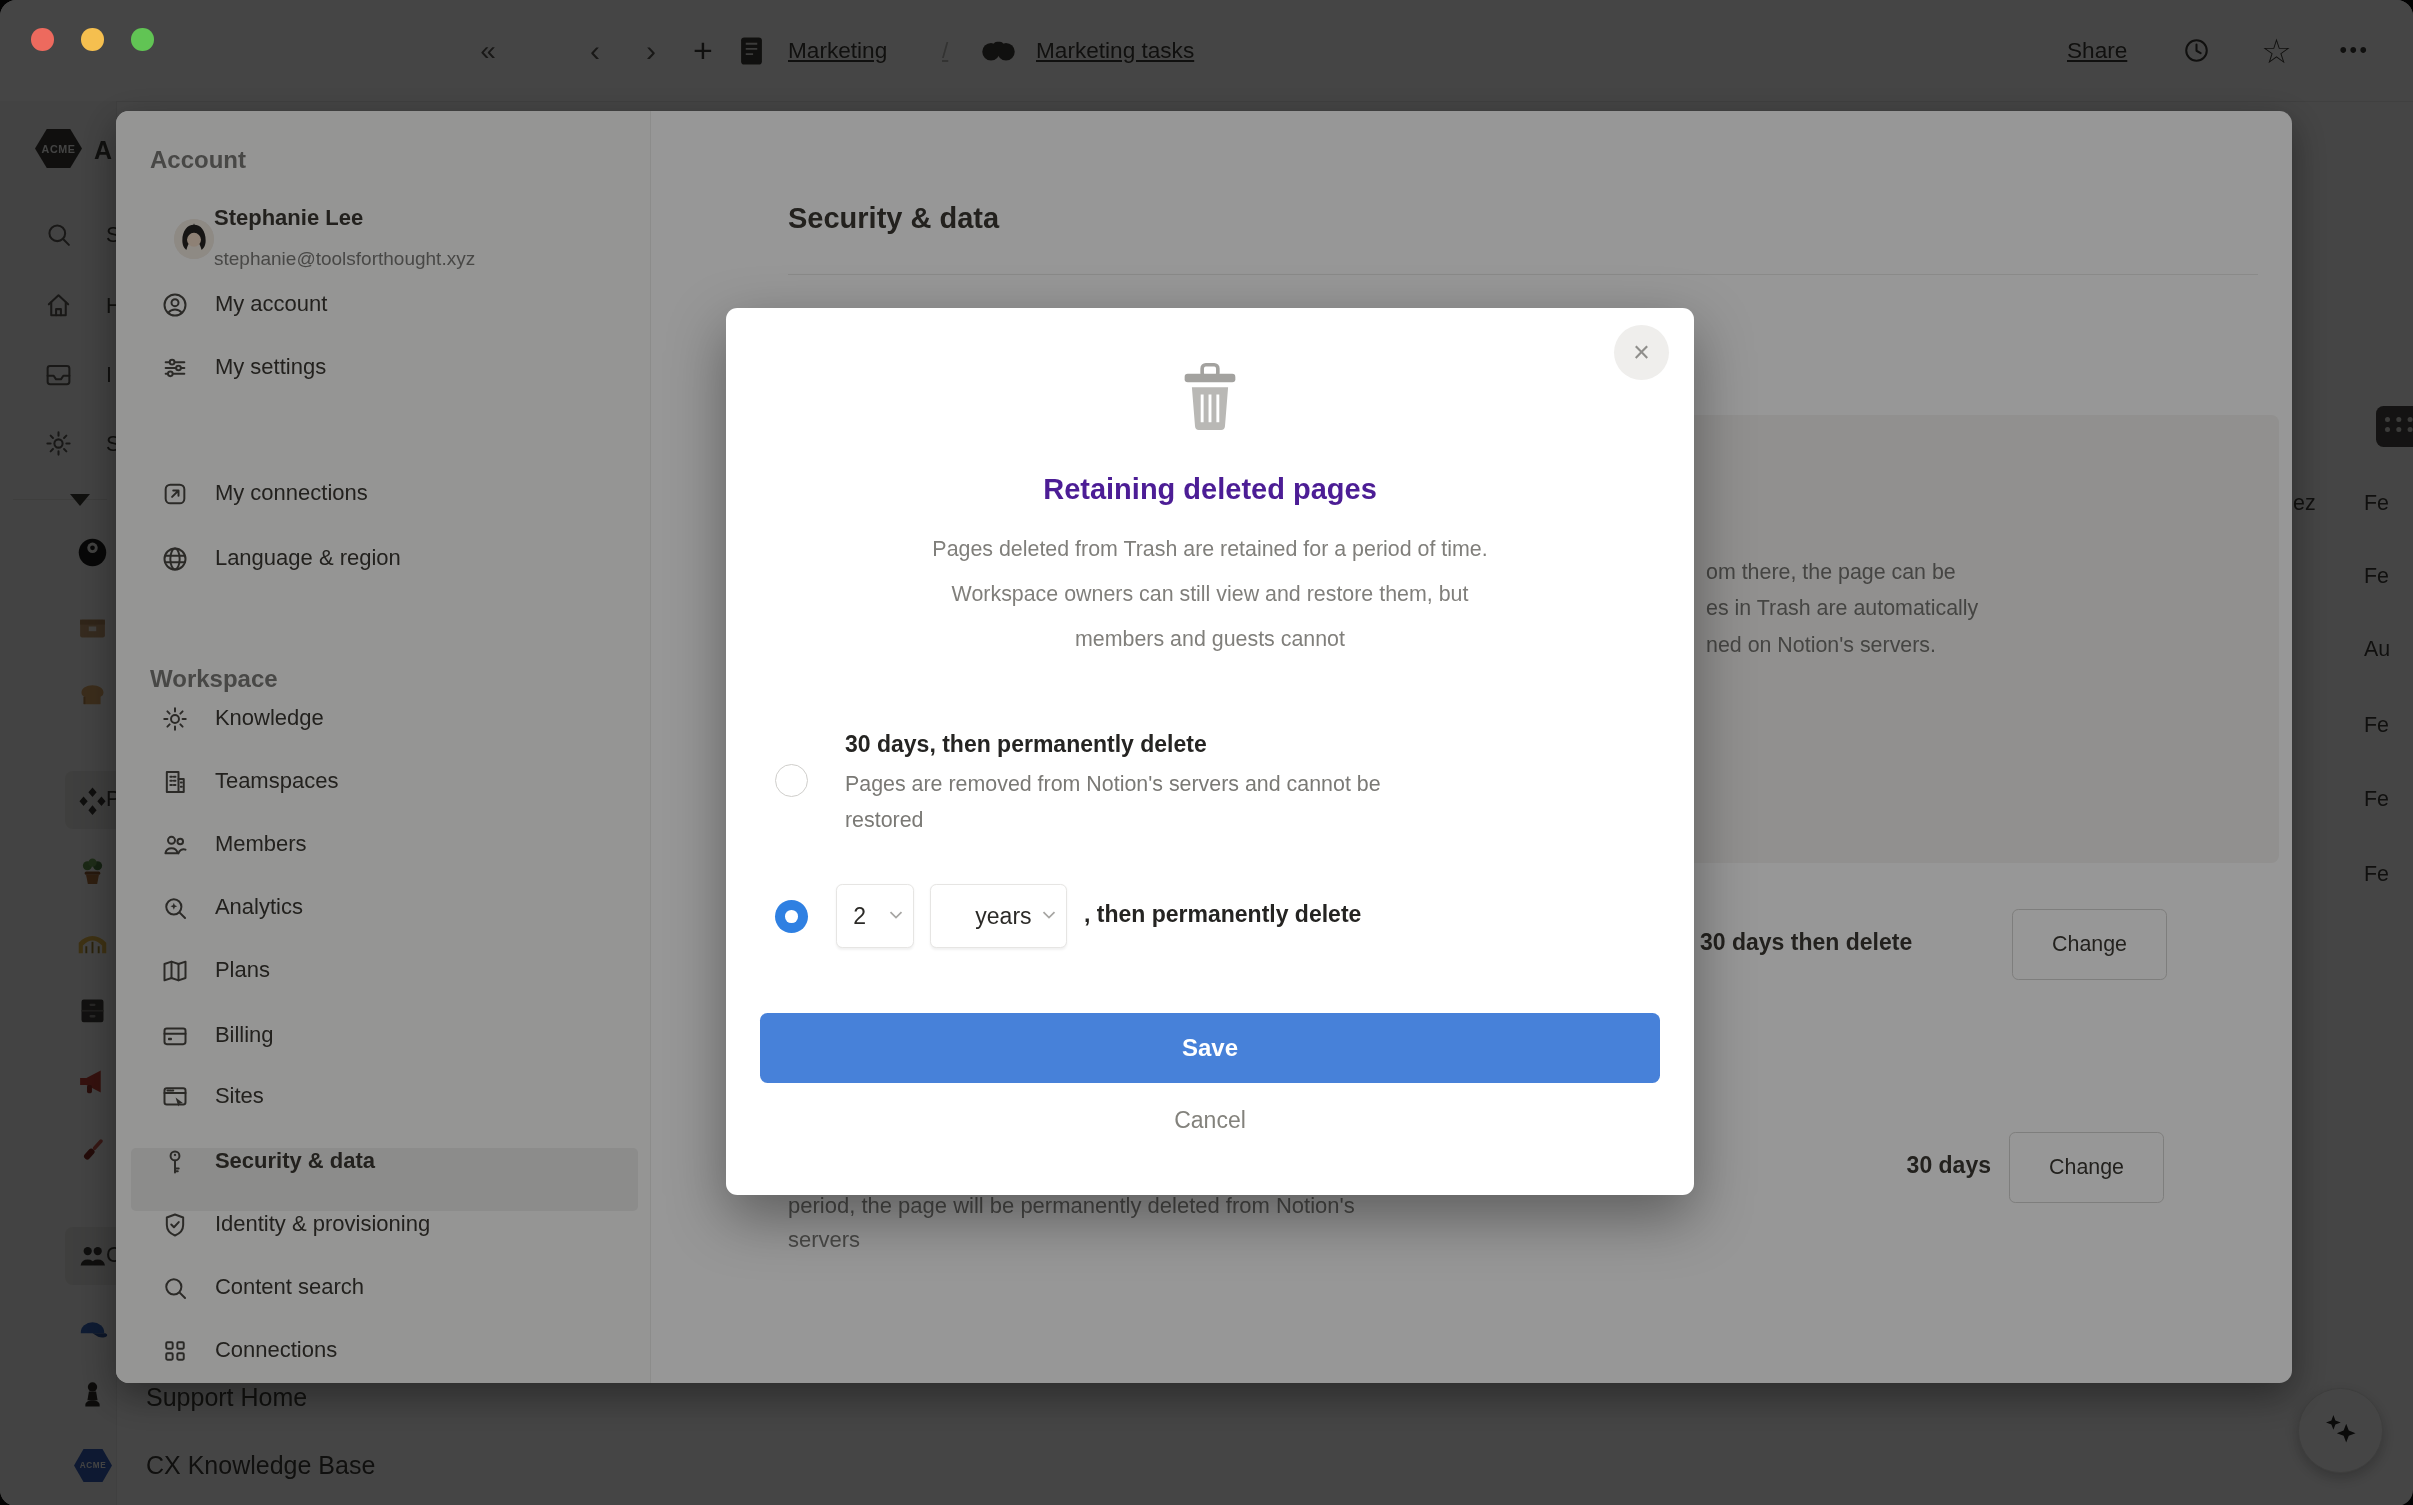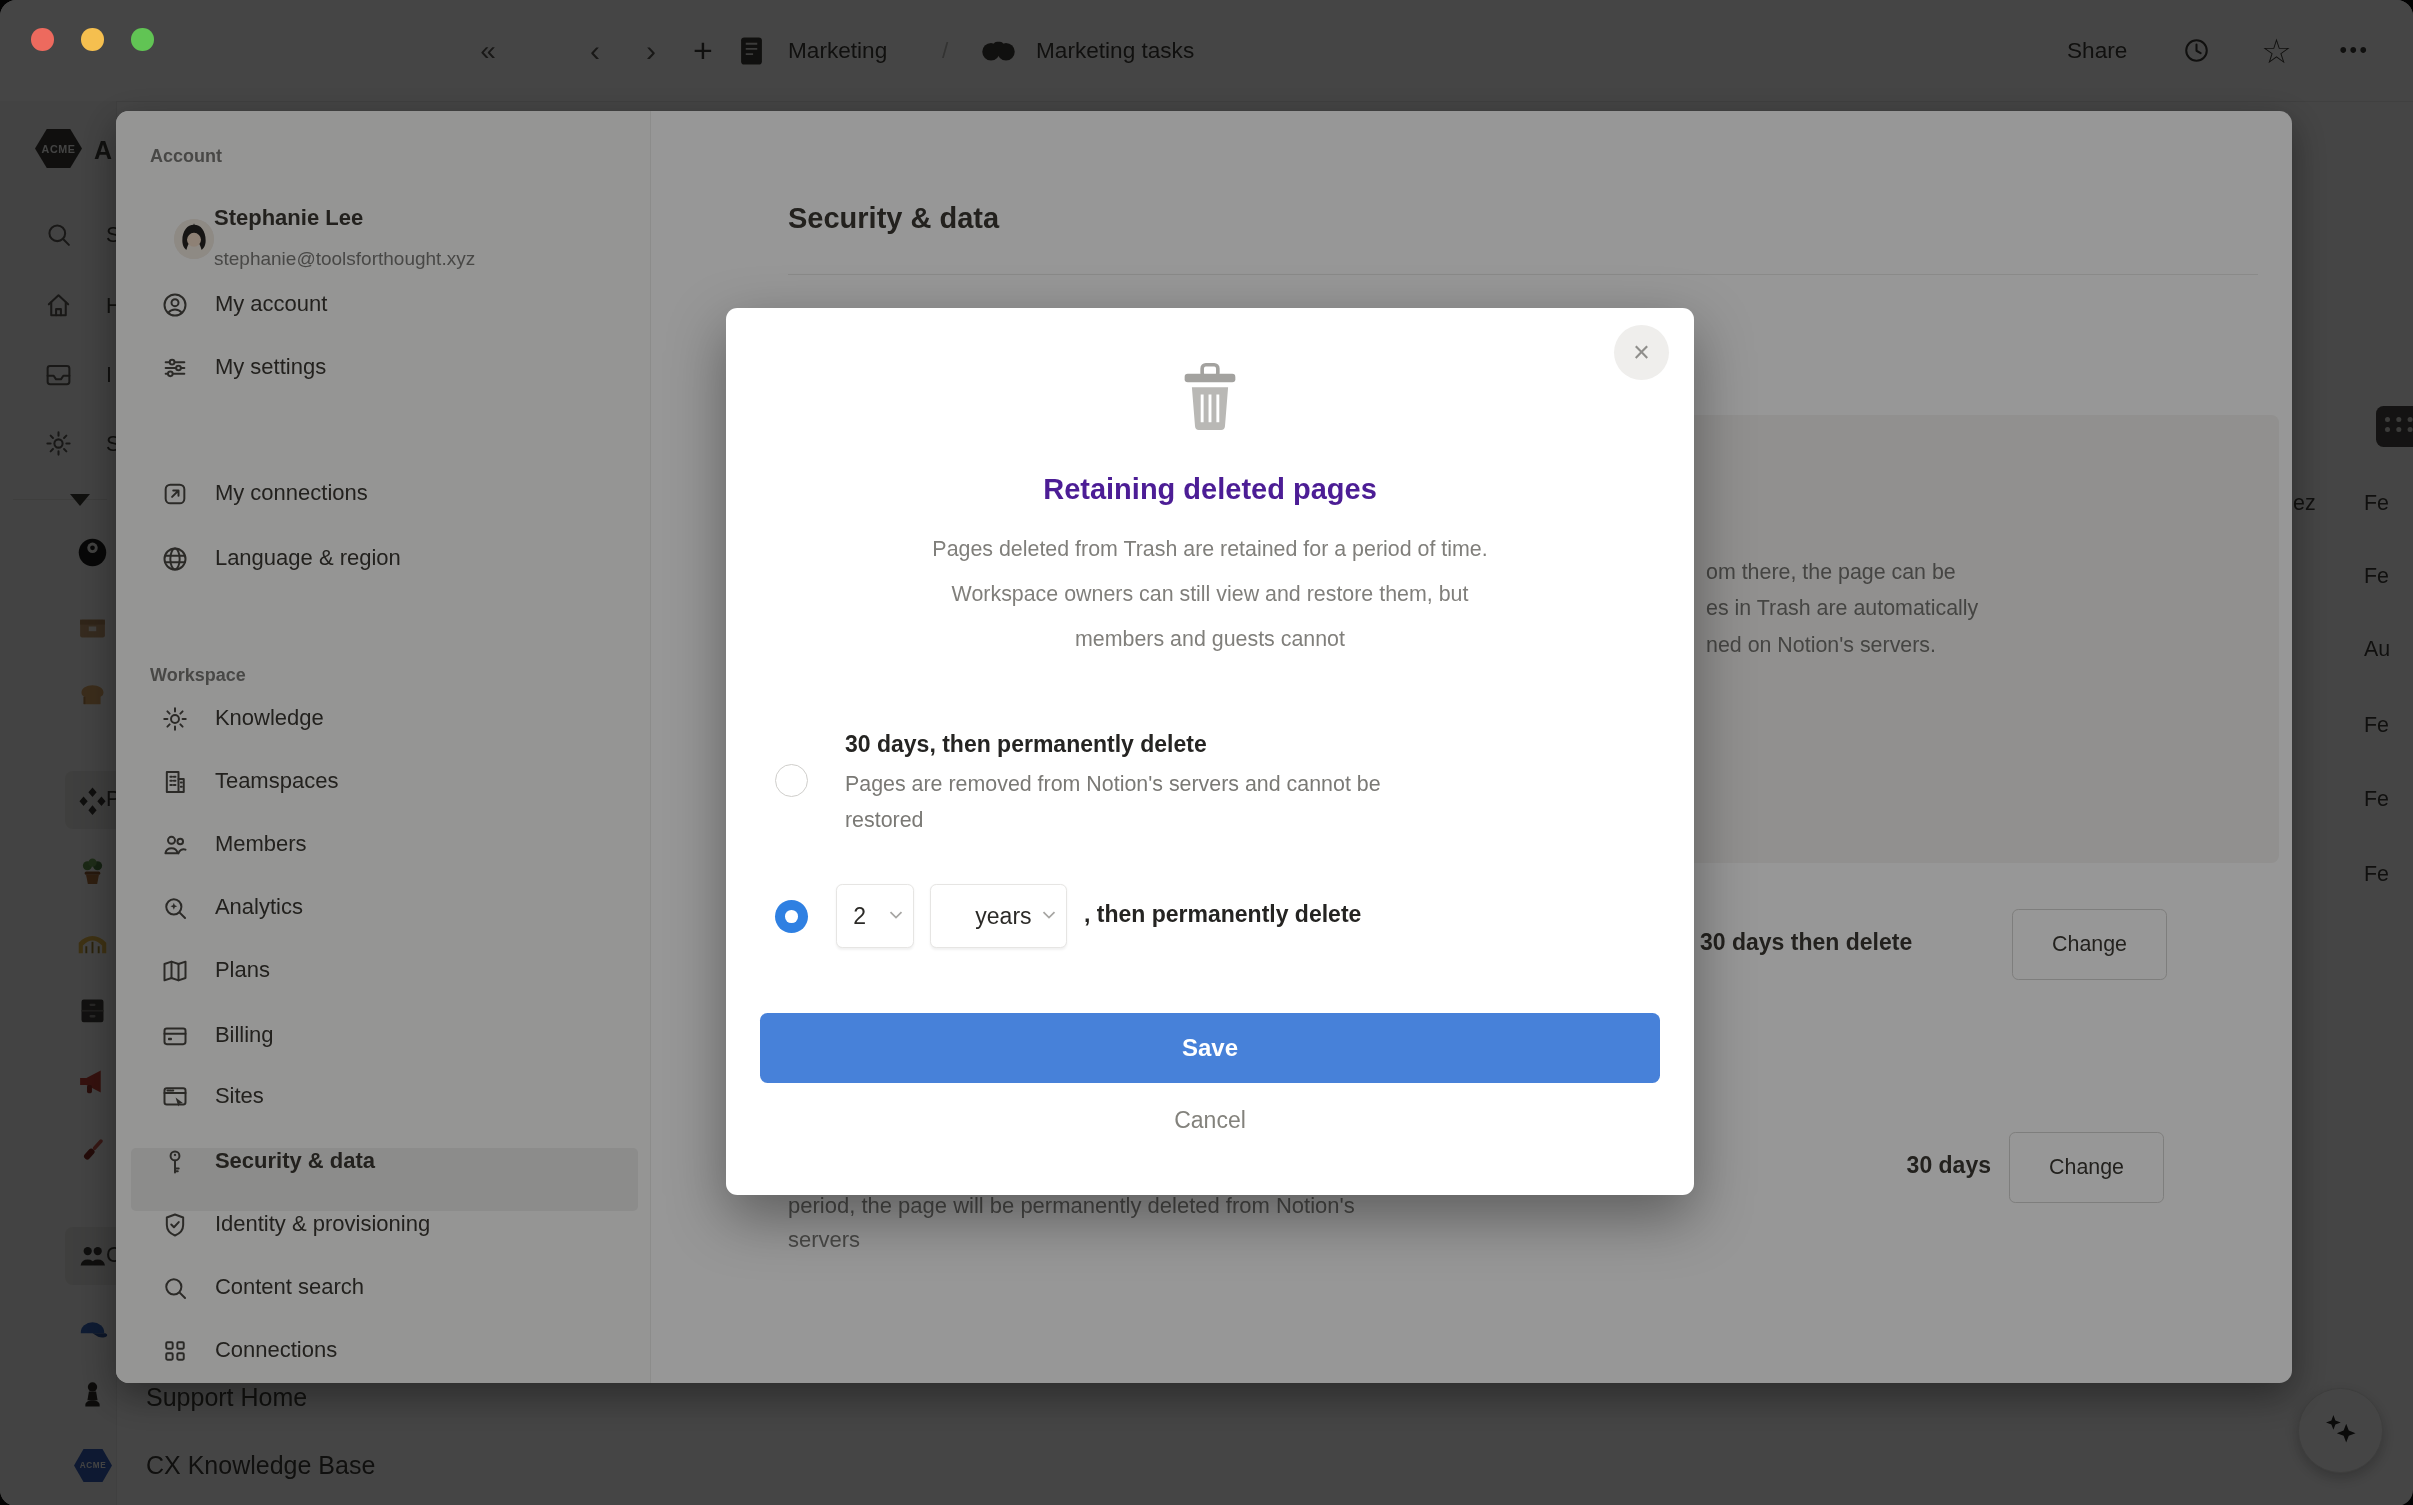--- a/index.html
+++ b/index.html
@@ -2,21 +2,21 @@
 <html style="font-size:10px"><head>
 <meta charset="utf-8">
 <style>
   html,body{margin:0;padding:0;background:#000;}
   body{width:2413px;height:1506px;position:relative;overflow:hidden;
        font-family:"Liberation Sans","DejaVu Sans",sans-serif;color:#37352f;}
   .abs{position:absolute;}
   
   #app{position:absolute;inset:0;border-radius:16.3px;overflow:hidden;background:#fff;z-index:0;}
   #toolbar{position:absolute;left:0;top:0;width:2413px;height:101px;background:#ffffff;border-bottom:1.3px solid #ececea;}
-  .tbtxt{position:absolute;top:0;height:101px;display:flex;align-items:center;font-size:22.6px;color:#37352f;}
+  .tbtxt{position:absolute;top:0;height:101px;display:flex;align-items:center;font-size:22.6px;color:#37352f;text-decoration:underline;}
   .tbico{position:absolute;top:0;height:101px;display:flex;align-items:center;justify-content:center;color:#55534e;}
   #appside{position:absolute;left:0;top:101px;width:116px;bottom:0;background:#f7f7f5;border-right:1.3px solid #ececea;}
   .navico{position:absolute;left:44px;width:29px;height:29px;color:#54524e;}
   .navico svg{width:100%;height:100%;}
   .miniico{position:absolute;left:76px;width:33px;height:33px;}
   .miniico svg{width:100%;height:100%;}
   .sidefrag{position:absolute;font-size:21.4px;color:#37352f;}
   .hoverpill{position:absolute;left:65px;width:69px;height:58px;background:#e7e7e4;border-radius:7.5px;}
   .hex{clip-path:polygon(25% 0,75% 0,100% 50%,75% 100%,25% 100%,0 50%);display:flex;align-items:center;justify-content:center;
        font-weight:700;color:#f5f5f3;font-size:10.7px;letter-spacing:0.6px;}
@@ -28,21 +28,21 @@
     box-shadow:11.3px 0 #d8d7d4,22.6px 0 #d8d7d4,34px 0 #d8d7d4,0 10px #d8d7d4,11.3px 10px #d8d7d4,22.6px 10px #d8d7d4,34px 10px #d8d7d4;}
   #sparklebtn{position:absolute;left:2298px;top:1388px;width:83px;height:83px;border-radius:50%;
     background:#ffffff;border:1.3px solid #e3e3e1;box-shadow:0 5px 15px rgba(0,0,0,.25);display:flex;align-items:center;justify-content:center;}
   
   #dim1{position:absolute;inset:0;background:rgba(0,0,0,.55);z-index:1;}
   #dim2{position:absolute;inset:0;background:rgba(8,8,8,.42);z-index:3;}
   
   #dialog{position:absolute;left:116px;top:111px;width:2176px;height:1272px;background:#ffffff;border-radius:12.6px;
     box-shadow:0 12.6px 38px rgba(0,0,0,.4);z-index:2;overflow:hidden;}
   #dside{position:absolute;left:0;top:0;width:534px;height:100%;background:#fbfbfa;border-right:1.3px solid #ececea;}
-  .caption{position:absolute;left:34px;font-size:18px;font-weight:600;color:#787774;}
+  .caption{position:absolute;left:34px;font-size:24px;font-weight:600;color:#787774;}
   .srow{position:absolute;left:15px;width:507px;height:63px;display:flex;align-items:flex-start;border-radius:5px;}
   .srow .ic{width:28px;height:28px;margin-left:29.5px;flex:0 0 auto;color:#46443f;}
   .srow .ic svg{width:100%;height:100%;}
   .srow .lbl{margin-left:26.4px;font-size:22px;color:#37352f;white-space:nowrap;}
   .srow.active{background:#ececea;}
   .srow.active .lbl{font-weight:600;}
   #avatar{position:absolute;left:58px;top:108px;width:40px;height:40px;border-radius:50%;background:#efe8df;overflow:hidden;}
   #pname{position:absolute;left:98px;top:94px;font-size:22px;font-weight:600;color:#37352f;}
   #pemail{position:absolute;left:98px;top:137px;font-size:19px;color:#787774;}
   #ctitle{position:absolute;left:672px;top:91px;font-size:29px;font-weight:700;color:#37352f;}

